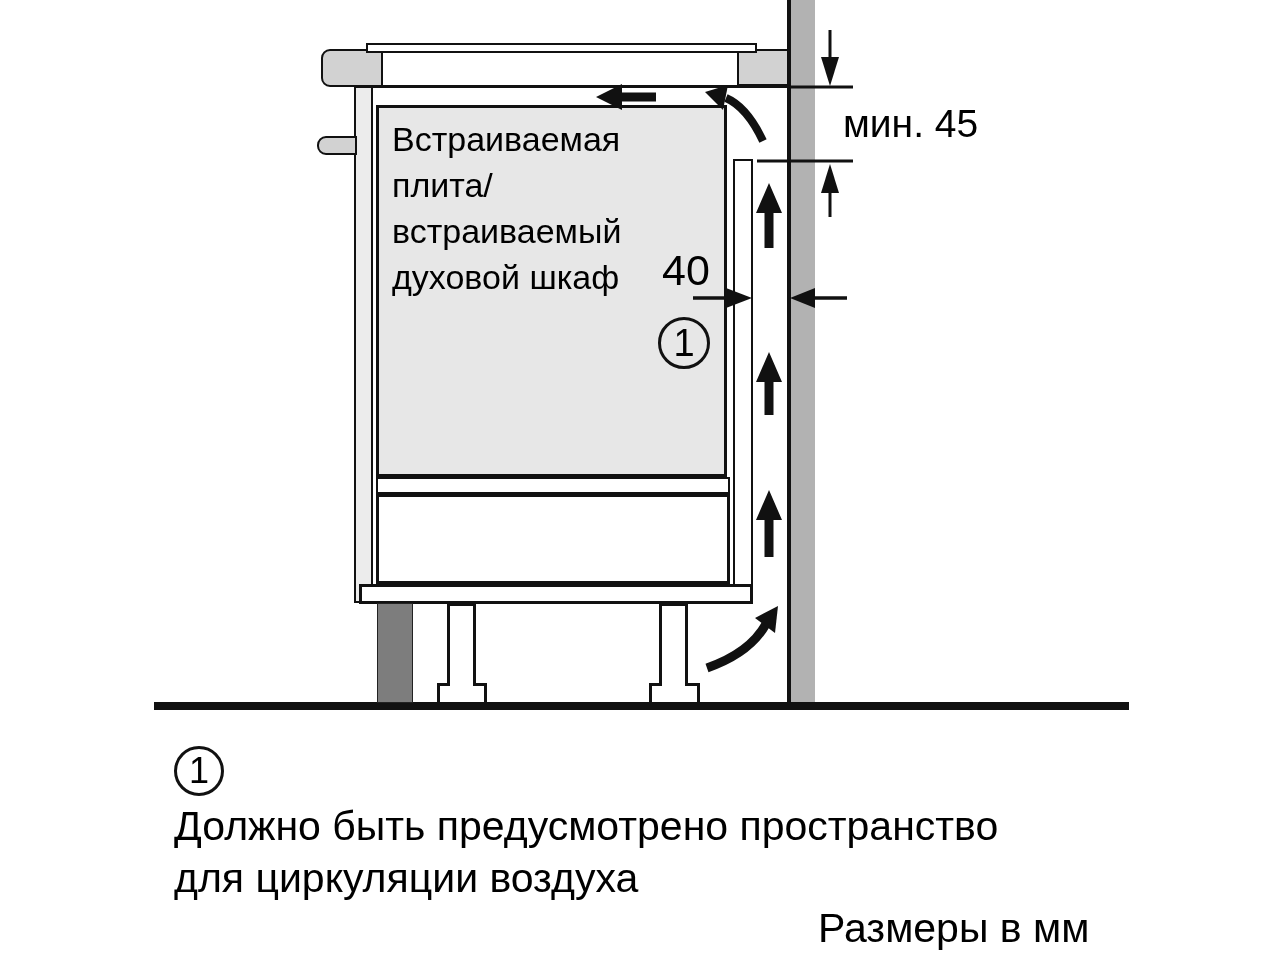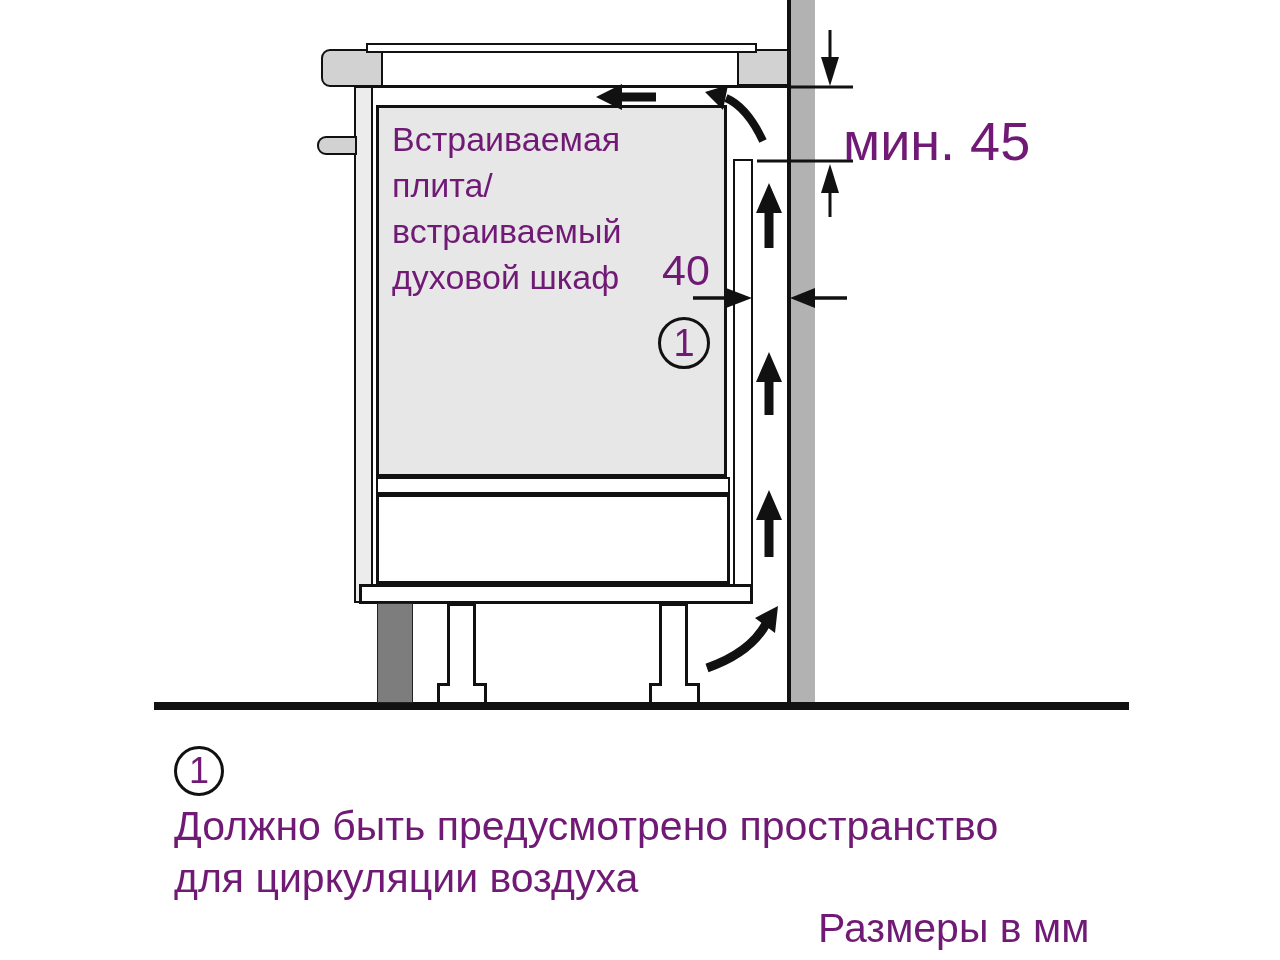--- a/index.html
+++ b/index.html
@@ -1,18 +1,18 @@
 <!DOCTYPE html>
 <html><head>
 <meta charset="utf-8">
 <style>
   html,body{margin:0;padding:0;background:#ffffff;}
   #canvas{
     position:relative;width:1256px;height:960px;background:#ffffff;
-    font-family:"Liberation Sans", sans-serif;color:#701a75;overflow:hidden;
+    font-family:"Liberation Sans", sans-serif;color:#000000;overflow:hidden;
   }
   #canvas *{box-sizing:border-box;}
   .abs{position:absolute;}
   
   .wall-fill{left:791px;top:0;width:24px;height:704px;background:#b2b2b2;}
   .wall-edge{left:787px;top:0;width:4px;height:704px;background:#111;}
   .floor{left:154px;top:702px;width:975px;height:8px;background:#111;}
   .countertop-left{left:321px;top:49px;width:62px;height:38px;background:#d2d2d2;border:2px solid #111;border-radius:9px 0 0 9px;}
   .cooktop-body{left:381px;top:49px;width:358px;height:38px;background:#fff;border:2px solid #111;}
   .countertop-right{left:737px;top:49px;width:52px;height:37px;background:#d2d2d2;border:2px solid #111;}
@@ -28,21 +28,21 @@
   .plinth{left:377px;top:603px;width:36px;height:100px;background:#7d7d7d;border:1px solid #222;}
   .leg-foot{top:683px;height:22px;background:#fff;border:3px solid #111;}
   .leg-stem{top:603px;height:83px;background:#fff;border:3px solid #111;border-bottom:none;}
   .leg1-stem{left:447px;width:29px;}
   .leg1-foot{left:437px;width:50px;}
   .leg2-stem{left:659px;width:29px;}
   .leg2-foot{left:649px;width:51px;}
   
   .appliance-label{left:392px;top:116px;font-size:34px;line-height:46px;white-space:pre-line;}
   .dim-20{left:662px;top:249px;font-size:43px;line-height:1;}
-  .dim-min45{left:843px;top:114px;font-size:54px;line-height:1;}
+  .dim-min45{left:843px;top:104px;font-size:39px;line-height:1;}
   .badge{border:3px solid #111;border-radius:50%;background:transparent;display:flex;align-items:center;justify-content:center;}
   .callout-badge{left:658px;top:317px;width:52px;height:52px;font-size:38px;}
   .footnote-badge{left:174px;top:746px;width:50px;height:50px;font-size:36px;}
   .footnote-text{left:174px;top:800px;font-size:41px;line-height:52px;white-space:pre-line;}
   .units-note{left:818px;top:908px;width:320px;font-size:41px;line-height:1;}
   svg.overlay{position:absolute;left:0;top:0;pointer-events:none;}
 </style>
 </head>
 <body>
 

